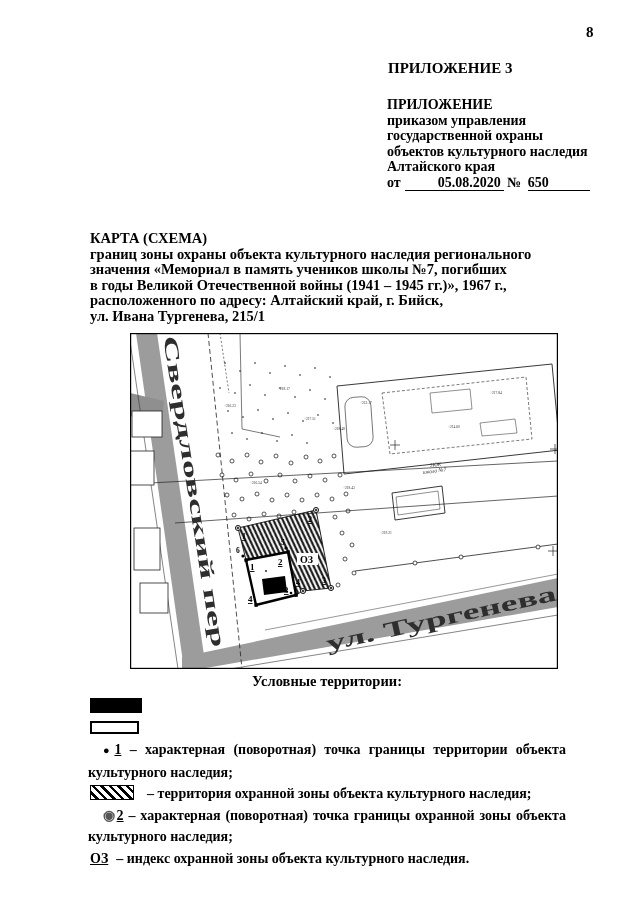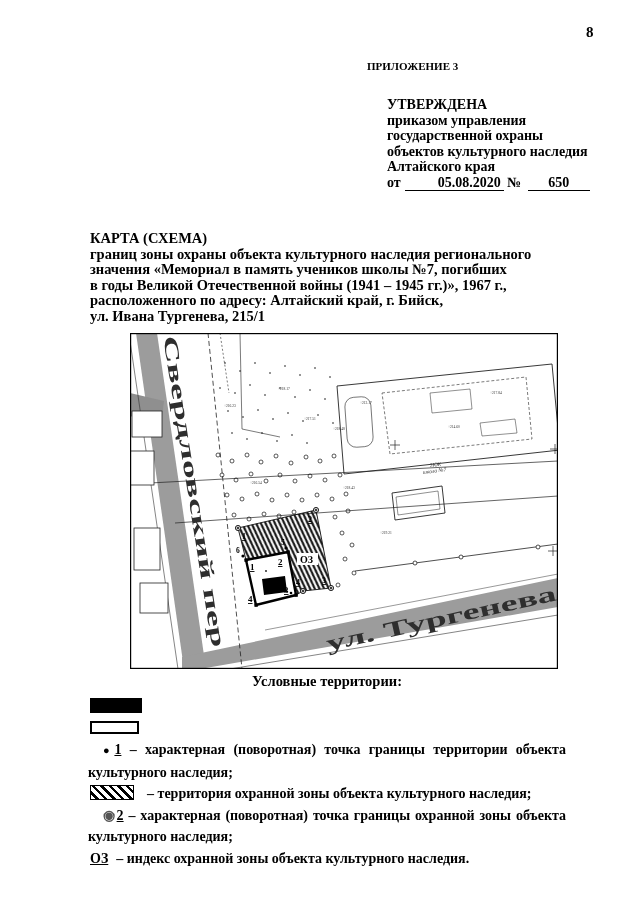--- a/index.html
+++ b/index.html
@@ -1,26 +1,26 @@
 <!DOCTYPE html>
 <html><head>
 <meta charset="utf-8">
 <style>
   html,body{margin:0;padding:0;background:#fff;}
   .page{position:relative;width:640px;height:905px;background:#fff;overflow:hidden;
         font-family:"Liberation Serif",serif;font-weight:bold;color:#000;}
   .abs{position:absolute;}
   .pageno{left:586px;top:24px;font-size:15px;}
-  .appendix{left:367px;top:60px;font-size:11px;}
+  .appendix{left:388px;top:60px;font-size:15px;}
   .approval{left:387px;top:97px;font-size:14px;line-height:15.6px;}
   .appr-body{white-space:pre-line;}
   .appr-line{margin-top:0;}
   .u{display:inline-block;border-bottom:1.3px solid #000;line-height:14px;}
   .u1{width:96px;text-align:right;padding-right:3px;margin-left:4px;}
-  .u2{width:62px;text-align:center;margin-left:3px;}
+  .u2{width:62px;text-align:left;margin-left:3px;}
   .titleblock{left:90px;top:231px;width:515px;text-align:left;font-size:14.5px;line-height:15.6px;}
   .subtitle{white-space:pre-line;}
   .mapwrap{left:130px;top:333px;width:428px;height:336px;}
   svg{font-family:"Liberation Serif",serif;font-weight:bold;}
   .legend{left:88px;top:671px;width:478px;font-size:14px;}
   .lg-head{text-align:center;font-size:14.5px;line-height:21px;margin-bottom:4px;}
   .lg-row{line-height:21.5px;min-height:21.5px;}
   .lg-just{text-align:justify;text-align-last:justify;}
   .lg-pt{padding-left:15px;}
   .sw{display:inline-block;vertical-align:-2px;margin-right:13px;margin-left:2px;}
@@ -35,21 +35,21 @@
 </style>
 </head>
 <body>
 
 <div class="page">
 
   <div class="abs pageno">8</div>
   <div class="abs appendix">ПРИЛОЖЕНИЕ 3</div>
 
   <div class="abs approval">
-    <div>УТВЕРЖДЕНА</div>
+    <div>ПРИЛОЖЕНИЕ</div>
     <div class="appr-body">приказом управления
 государственной охраны
 объектов культурного наследия
 Алтайского края</div>
     <div class="appr-line"><span>от</span><span class="u u1">05.08.2020</span> <span>№</span> <span class="u u2">650</span></div>
   </div>
 
   <div class="abs titleblock">
     <div>КАРТА (СХЕМА)</div>
     <div class="subtitle">границ зоны охраны объекта культурного наследия регионального

